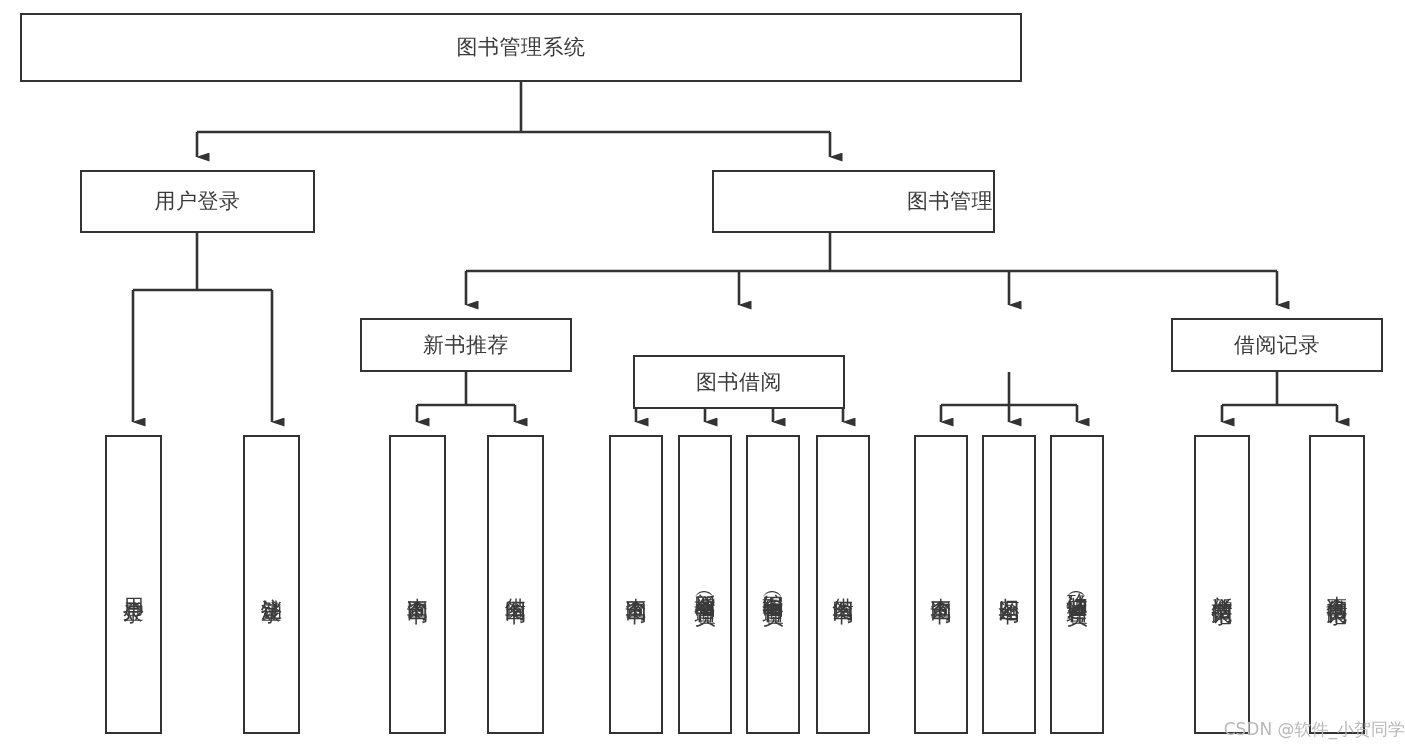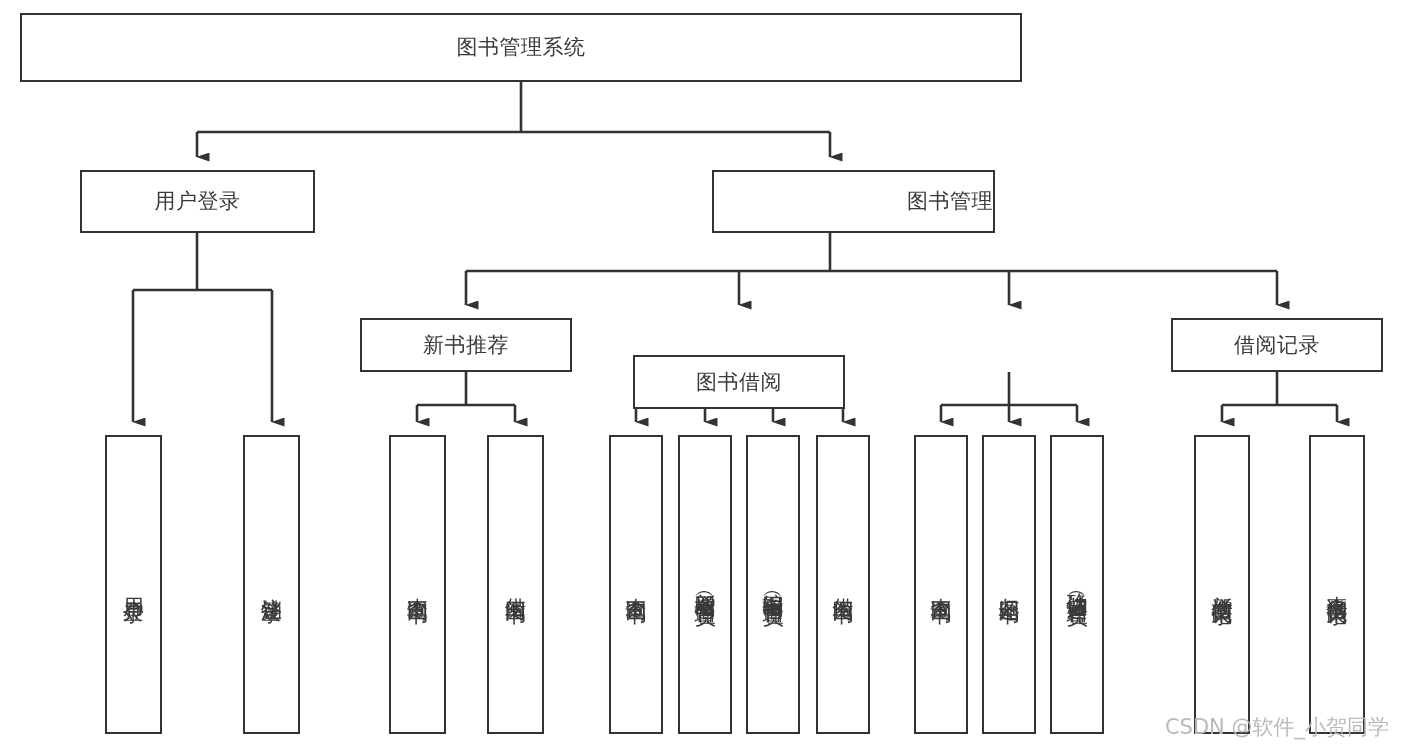--- a/index.html
+++ b/index.html
@@ -53,23 +53,23 @@
   .node.vert .label {
     writing-mode: vertical-rl;
     text-orientation: upright;
     font-size: 21px;
     line-height: 1.05;
     letter-spacing: 2px;
     white-space: nowrap;
   }
   #watermark {
     position: absolute;
-    right: 16px;
+    right: 0;
     bottom: 6px;
-    font-size: 21px;
+    font-size: 17px;
     color: #b9b9b9;
     white-space: nowrap;
     user-select: none;
   }
 </style>
 </head>
 <body>
 
 <div id="diagram-root">
 

